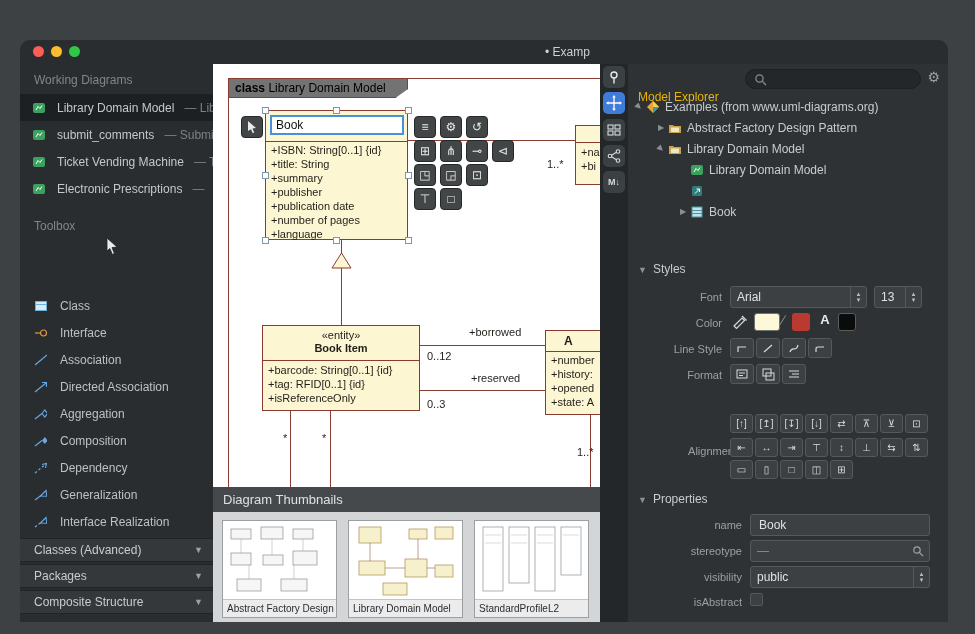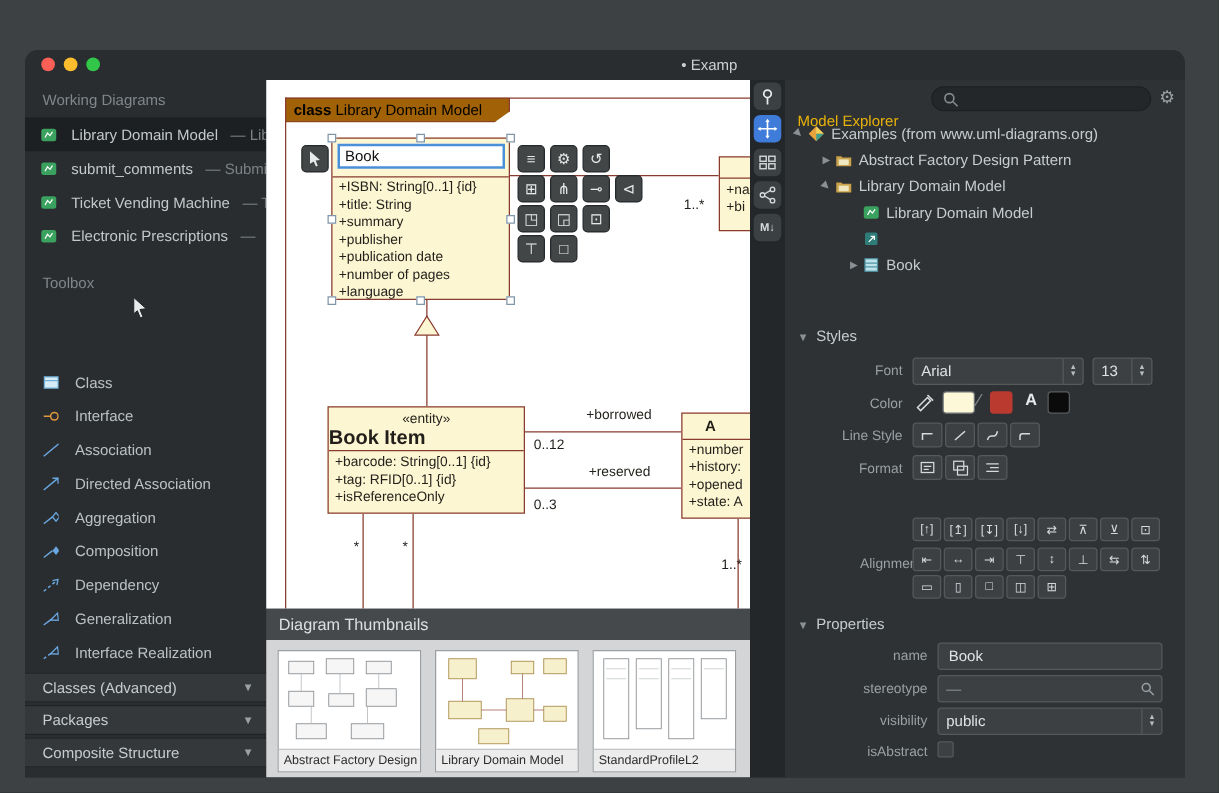--- a/index.html
+++ b/index.html
@@ -21,21 +21,21 @@
   .tool{position:absolute;left:0;width:193px;height:27px;display:flex;align-items:center;padding-left:13px;box-sizing:border-box;gap:8px;color:#bcc1c4;font-size:12px;white-space:nowrap}
 
   
   .canvas{position:absolute;left:193px;top:0;width:387px;height:423px;background:#fff;overflow:hidden}
   .hline{position:absolute;height:1px;background:#8a3b2f}
   .vline{position:absolute;width:1px;background:#8a3b2f}
   .lbl{position:absolute;font-size:11px;color:#221f1a;white-space:pre}
   .umlbox{position:absolute;background:#fcf6d2;border:1px solid #8a3b2f;box-sizing:border-box;color:#221f1a}
   .umlsep{position:absolute;left:0;right:0;height:1px;background:#8a3b2f}
   .uattr{font-size:11px;line-height:14px;padding-left:5px;white-space:nowrap;color:#221f1a}
-  .frametab{position:absolute;left:15px;top:14px;width:180px;height:20px;background:#a16207;border:1px solid #8a3b2f;box-sizing:border-box;font-size:12px;line-height:18px;padding-left:6px;clip-path:polygon(0 0,100% 0,100% 55%,93% 100%,0 100%);white-space:nowrap}
+  .frametab{position:absolute;left:15px;top:14px;width:180px;height:20px;background:#737373;border:1px solid #8a3b2f;box-sizing:border-box;font-size:12px;line-height:18px;padding-left:6px;clip-path:polygon(0 0,100% 0,100% 55%,93% 100%,0 100%);white-space:nowrap}
   .editfield{position:absolute;background:#fff;border:2px solid #4a90d9;box-sizing:border-box;font-size:12px;line-height:16px;padding-left:4px;color:#111;white-space:nowrap}
   .hdl{position:absolute;width:7px;height:7px;background:#fff;border:1px solid #8096ab;box-sizing:border-box}
   .qbtn{position:absolute;width:22px;height:22px;border-radius:4px;background:rgba(58,62,64,.96);border:1px solid #26292b;box-sizing:border-box;color:#e6e8e9;font-size:12px;display:flex;align-items:center;justify-content:center}
 
   
   .thbar{position:absolute;left:193px;top:423px;width:387px;height:25px;background:#45494c;color:#dde0e2;font-size:13px;line-height:25px;padding-left:10px;box-sizing:border-box}
   .tharea{position:absolute;left:193px;top:448px;width:387px;height:110px;background:#d3d5d6}
   .thcard{position:absolute;top:8px;width:115px;height:98px;background:#fff;border:1px solid #9b9fa2;box-sizing:border-box;overflow:hidden}
   .thlabel{position:absolute;left:0;right:0;bottom:0;height:17px;background:#ececec;border-top:1px solid #c2c5c7;font-size:10px;color:#2b2d2f;line-height:17px;padding-left:4px;white-space:nowrap;overflow:hidden}
 
@@ -232,21 +232,21 @@
         <div style="position:absolute;left:0;top:22px;right:0">
           <div class="uattr">+number</div>
           <div class="uattr">+history:</div>
           <div class="uattr">+opened</div>
           <div class="uattr">+state: A</div>
         </div>
       </div>
 
       <div class="umlbox" style="left:49px;top:261px;width:158px;height:86px">
         <div style="position:absolute;left:0;right:0;top:3px;text-align:center;font-size:11px">«entity»</div>
-        <div style="position:absolute;left:0;right:0;top:16px;text-align:left;font-size:16px;font-weight:bold">Book Item</div>
+        <div style="position:absolute;left:0;right:0;top:16px;text-align:center;font-size:11px;font-weight:bold">Book Item</div>
         <div class="umlsep" style="top:34px"></div>
         <div style="position:absolute;left:0;top:37px;right:0">
           <div class="uattr">+barcode: String[0..1] {id}</div>
           <div class="uattr">+tag: RFID[0..1] {id}</div>
           <div class="uattr">+isReferenceOnly</div>
         </div>
       </div>
 
       <div class="umlbox" style="left:52px;top:46px;width:143px;height:130px">
         <div class="umlsep" style="top:30px"></div>

